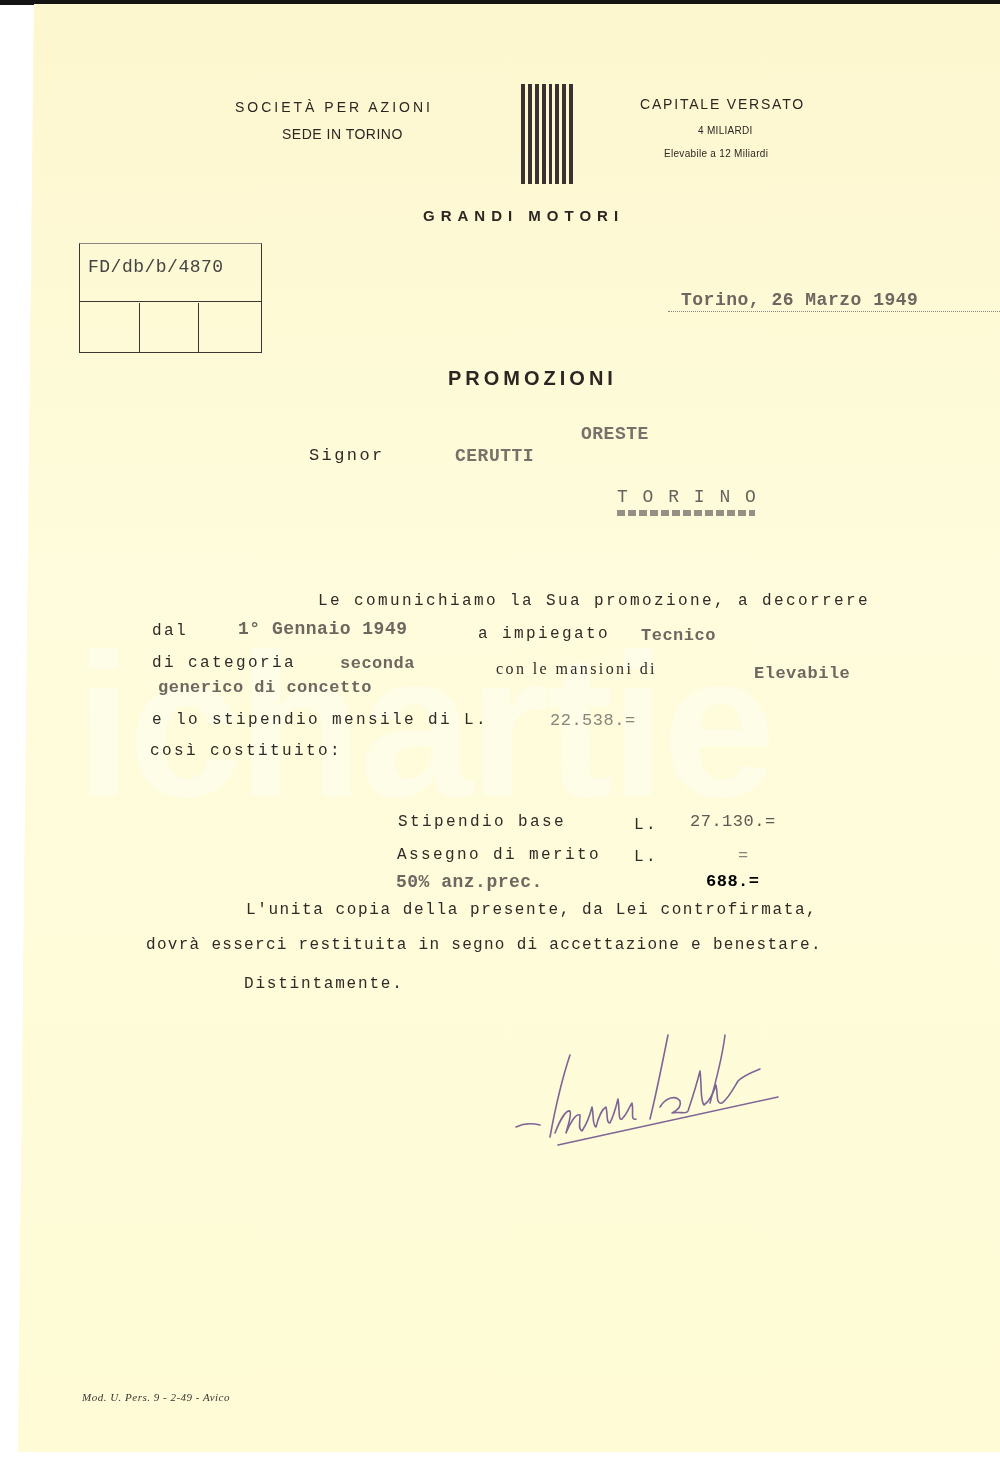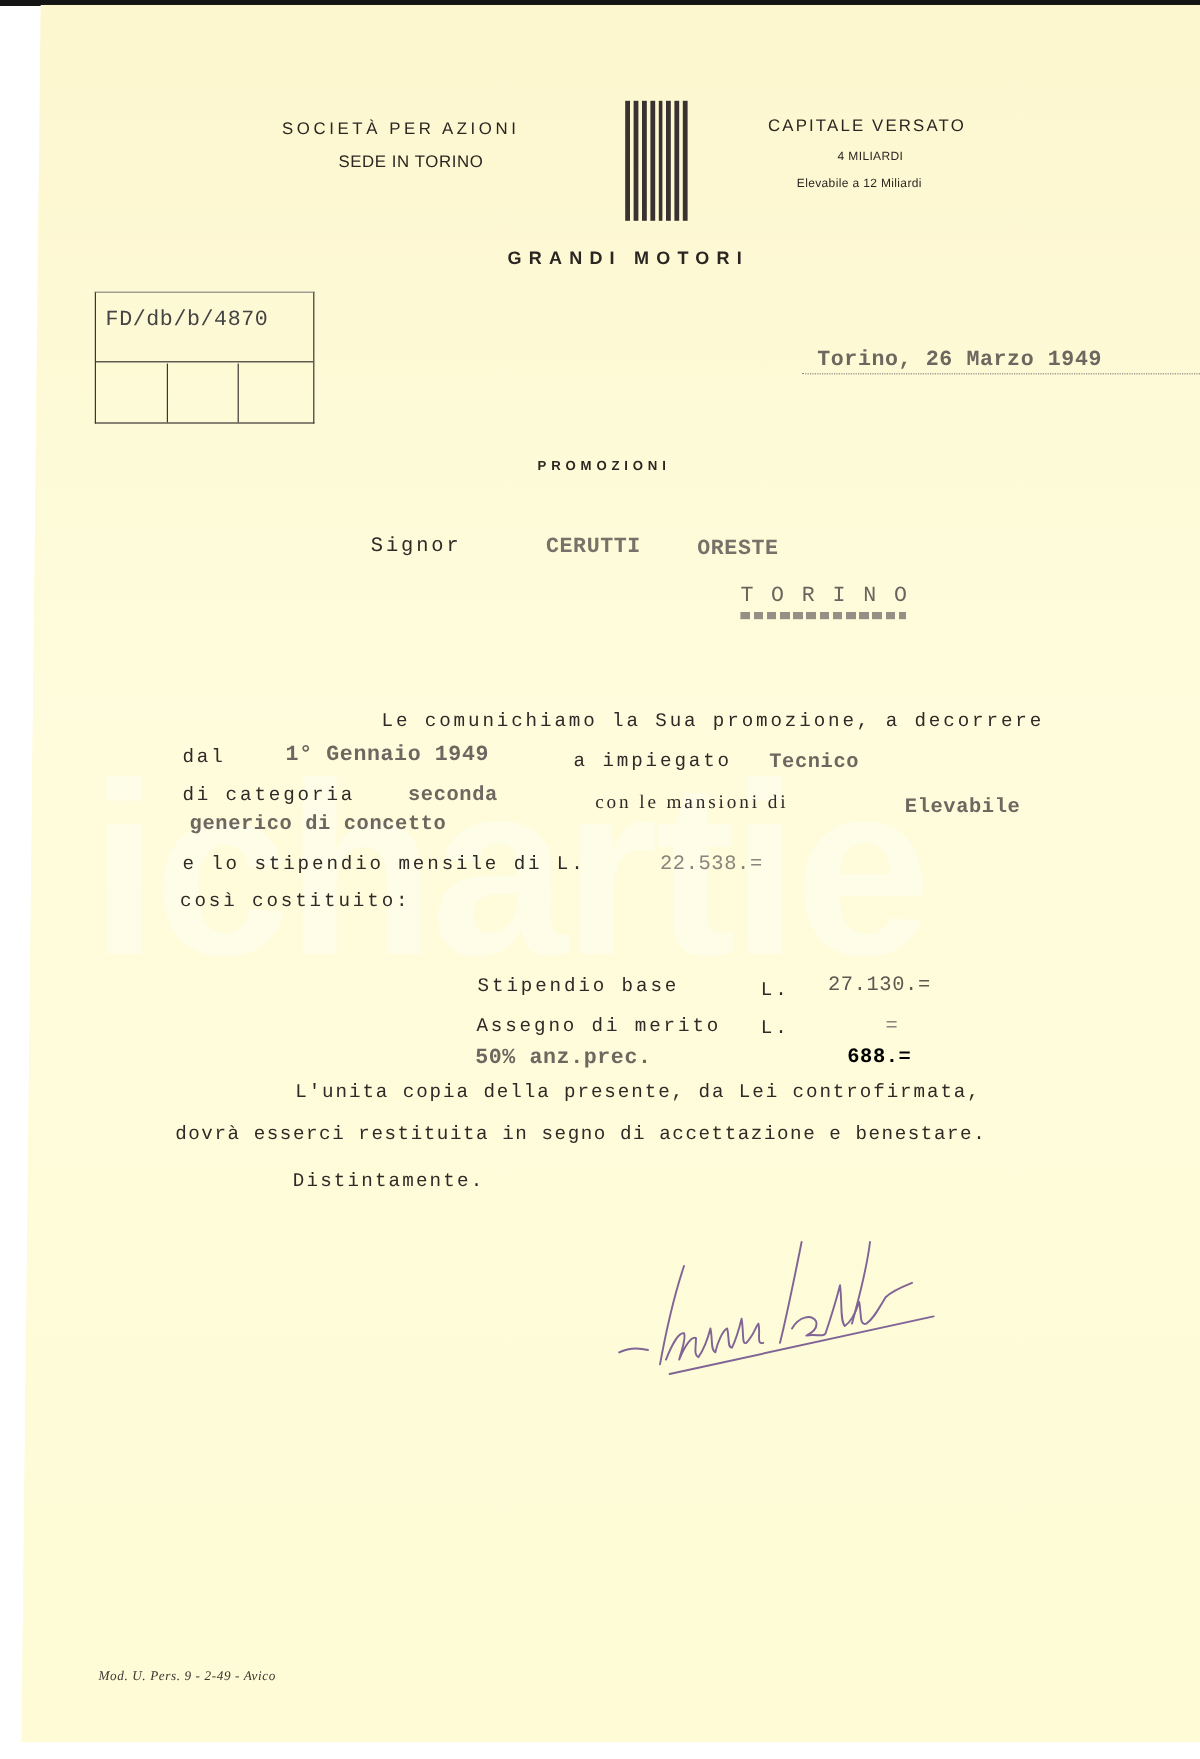--- a/index.html
+++ b/index.html
@@ -66,25 +66,25 @@
 <div class="refbox">
   <div class="mid"></div>
     <div class="v1"></div>
     <div class="v2"></div>
 </div>
 <div class="abs type" style="left:88px;top:257px;font-size:18px;letter-spacing:0.5px;color:#444;">FD/db/b/4870</div>
 
 <div class="abs type-fill" style="left:681px;top:290px;font-size:18px;">Torino, 26 Marzo 1949</div>
 <div class="dateline"></div>
 
-<div class="abs hdr" style="left:448px;top:383px;font-size:11px;font-weight:bold;letter-spacing:4px;">PROMOZIONI</div>
+<div class="abs hdr" style="left:448px;top:367px;font-size:20px;font-weight:bold;letter-spacing:4px;">PROMOZIONI</div>
 
 <div class="abs type" style="left:309px;top:446px;font-size:17px;">Signor</div>
 <div class="abs type-fill" style="left:455px;top:446px;font-size:18px;color:#77716a;">CERUTTI</div>
-<div class="abs type-fill" style="left:581px;top:448px;font-size:18px;color:#77716a;">ORESTE</div>
+<div class="abs type-fill" style="left:581px;top:424px;font-size:18px;color:#77716a;">ORESTE</div>
 <div class="abs type" style="left:617px;top:487px;font-size:18px;letter-spacing:2px;color:#6a645e;">T O R I N O</div>
 <div class="underline-dash"></div>
 
 <div class="abs type" style="left:318px;top:592px;">Le comunichiamo la Sua promozione, a decorrere</div>
 
 <div class="abs type" style="left:152px;top:622px;">dal</div>
 <div class="abs type-fill" style="left:238px;top:619px;font-size:18px;">1° Gennaio 1949</div>
 <div class="abs type" style="left:478px;top:625px;">a impiegato</div>
 <div class="abs type-fill" style="left:641px;top:626px;">Tecnico</div>
 

